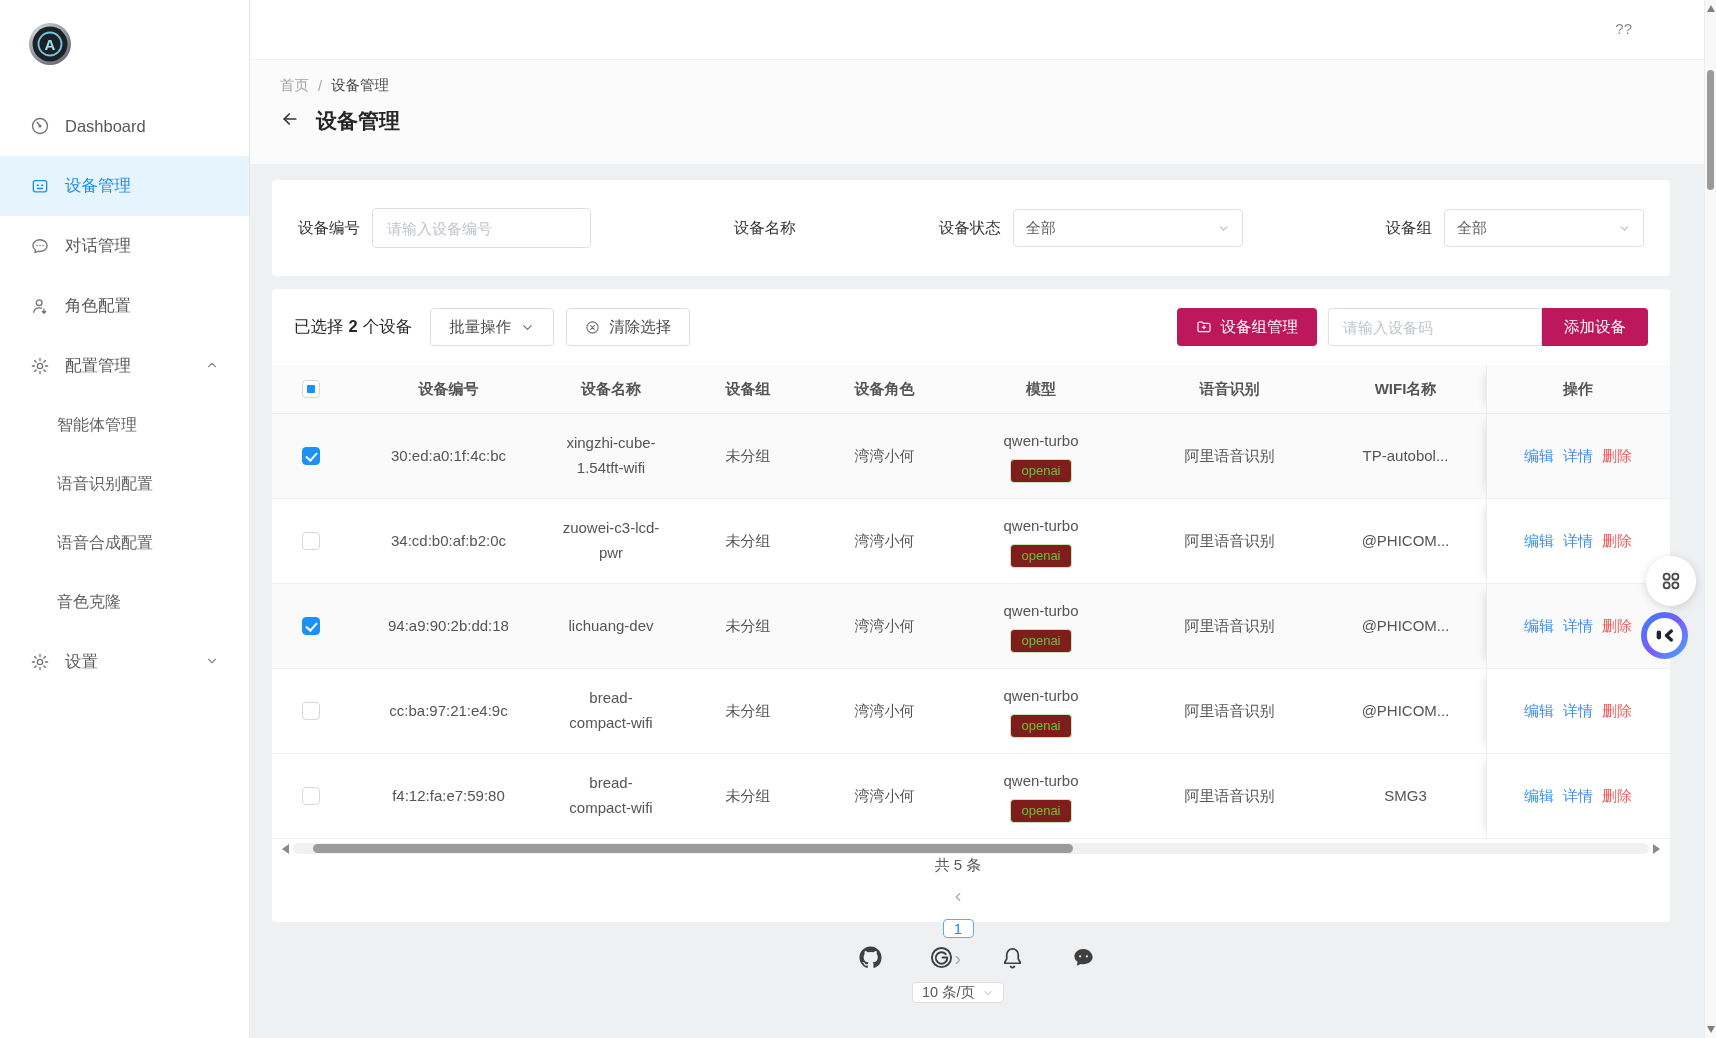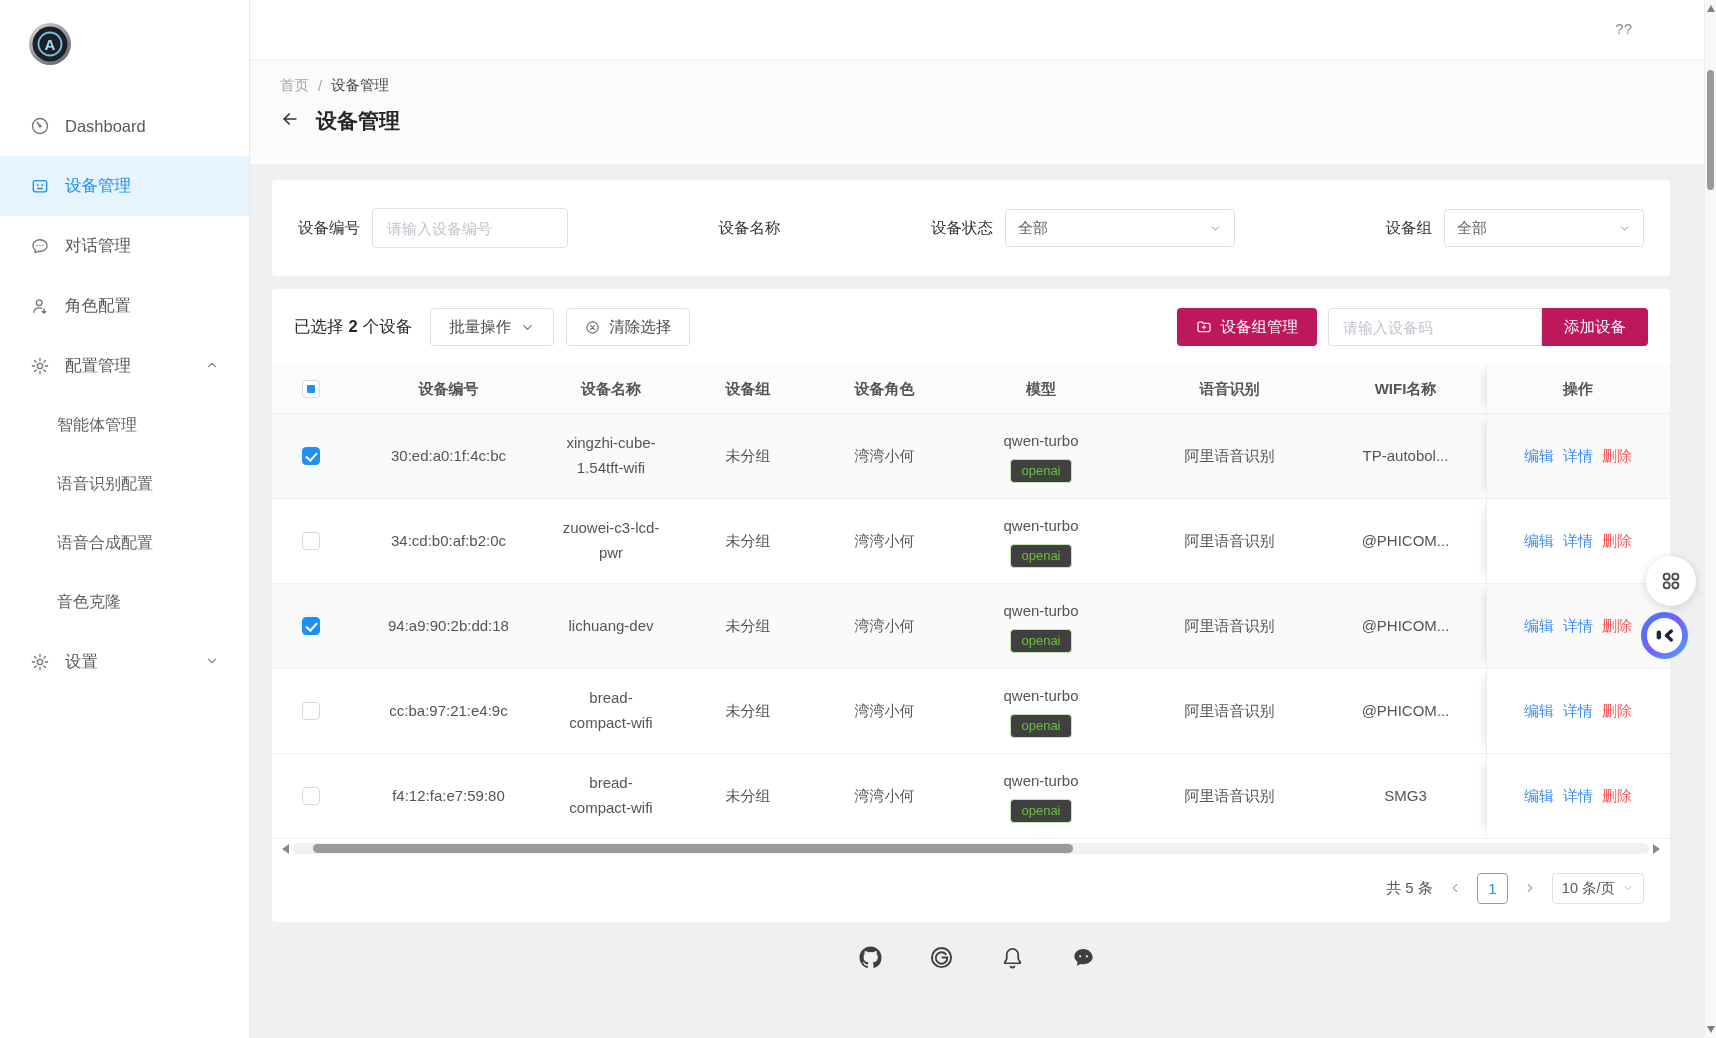--- a/index.html
+++ b/index.html
@@ -37,21 +37,21 @@
   .title-row .back svg { width:20px; height:20px; stroke:#333; fill:none; stroke-width:2; stroke-linecap:round; stroke-linejoin:round; cursor:pointer; }
   .page-title { font-size:21px; font-weight:bold; color:#262626; }
   .content { flex:1; background:#eef0f2; position:relative; overflow:hidden; }
   .card { background:#fff; border-radius:4px; margin:16px 34px 0 22px; }
   
   .filter-card { margin-top:16px; height:96px; display:flex; align-items:center; justify-content:space-between; padding:0 26px; }
   .fgroup { display:flex; align-items:center; gap:12px; }
   .flabel { font-size:15.5px; color:#333; white-space:nowrap; }
   .tinput { height:40px; border:1px solid #dcdfe6; border-radius:4px; padding:0 14px; font-size:15px; color:#606266; outline:none; font-family:inherit; background:#fff; }
   .tinput::placeholder { color:#c0c4cc; }
-  .w225 { width:196px; } .w228 { width:228px; }
+  .w225 { width:219px; } .w228 { width:228px; }
   .fselect { height:38px; border:1px solid #dcdfe6; border-radius:4px; padding:0 12px; display:flex; align-items:center; justify-content:space-between; font-size:15px; color:#606266; cursor:pointer; background:#fff; }
   .w230 { width:230px; } .w200 { width:200px; }
   .fselect svg { width:13px; height:13px; stroke:#b6bac1; fill:none; stroke-width:2; stroke-linecap:round; stroke-linejoin:round; }
   
   .table-card { margin-top:13px; padding-bottom:2px; }
   .toolbar { padding:19px 22px; display:flex; align-items:center; }
   .sel-info { font-size:16.5px; color:#262626; margin-right:18px; white-space:nowrap; }
   .sel-info b { font-weight:bold; margin:0 5px; }
   .btn { height:38px; border:1px solid #dcdfe6; border-radius:4px; background:#fff; padding:0 18px; font-size:15.5px; color:#4d4d4d; display:inline-flex; align-items:center; gap:9px; cursor:pointer; font-family:inherit; }
   .btn svg { width:15px; height:15px; stroke:#6b6b6b; fill:none; stroke-width:1.7; stroke-linecap:round; stroke-linejoin:round; }
@@ -66,37 +66,37 @@
   .thead, .trow { display:flex; align-items:stretch; }
   .thead { height:49px; background:#fbfbfb; border-bottom:1px solid #ededed; font-size:15.5px; font-weight:bold; color:#4a4a4a; }
   .cell { display:flex; align-items:center; justify-content:center; text-align:center; padding:14px 8px; font-size:15px; color:#555; line-height:1.65; flex:none; }
   .thead .cell { padding:0 8px; }
   .c0{width:78px;} .c1{width:197px;} .c2{width:128px;} .c3{width:146px;} .c4{width:127px;} .c5{width:186px;} .c6{width:191px;} .c7{width:161px;}
   .ops { width:183px; border-left:1px solid #ececec; box-shadow:-9px 0 8px -8px rgba(0,0,0,.12); background:inherit; }
   .trow { border-bottom:1px solid #f0f0f0; min-height:85px; background:#fff; }
   .trow.checked { background:#fafafa; }
   .nm { display:inline-block; max-width:100px; word-break:break-word; }
   .model-cell { flex-direction:column; gap:5px; }
-  .tag-green { display:inline-block; font-size:13px; color:#67c23a; background:#404040; border:1px solid #c5e6b3; border-radius:4px; padding:2px 10px; line-height:1.4; }
+  .tag-green { display:inline-block; font-size:13px; color:#67c23a; background:#7f1d1d; border:1px solid #c5e6b3; border-radius:4px; padding:2px 10px; line-height:1.4; }
   .lnk { font-size:15px; cursor:pointer; text-decoration:none; white-space:nowrap; }
   .lnk.blue { color:#3f8df5; } .lnk.red { color:#f5595b; }
   .ops .lnk + .lnk { margin-left:9px; }
   
   .cb { width:18px; height:18px; border:1.5px solid #d4d7dd; border-radius:4px; background:#fff; display:inline-block; position:relative; cursor:pointer; flex:none; }
   .cb.on { background:#1b90f5; border-color:#1b90f5; }
   .cb.on::after { content:""; position:absolute; left:5px; top:1.5px; width:5px; height:9px; border:solid #fff; border-width:0 2px 2px 0; transform:rotate(42deg); }
   .cb.ind::after { content:""; position:absolute; left:3.5px; top:3.5px; width:8px; height:8px; background:#1b90f5; border-radius:1px; }
   
   .hscroll { height:15px; margin:2px 10px 0 10px; display:flex; align-items:center; }
   .hscroll .la { width:0; height:0; border-top:5px solid transparent; border-bottom:5px solid transparent; border-right:7px solid #8a8a8a; cursor:pointer; }
   .hscroll .ra { width:0; height:0; border-top:5px solid transparent; border-bottom:5px solid transparent; border-left:7px solid #8a8a8a; cursor:pointer; }
   .hscroll .track { flex:1; height:11px; margin:0 4px; background:#f1f1f1; border-radius:6px; position:relative; }
   .hscroll .hthumb { position:absolute; left:1.5%; top:1px; width:56%; height:9px; background:#9b9b9b; border-radius:5px; cursor:grab; }
   
-  .pagination { height:64px; display:flex; align-items:center; justify-content:flex-end; padding-right:26px; gap:15px; font-size:15px; color:#595959; }
+  .pagination { height:64px; display:flex; align-items:center; padding-right:26px; gap:15px; font-size:15px; color:#595959;flex-direction:column; }
   .pg-arrow svg { width:14px; height:14px; stroke:#a9a9a9; fill:none; stroke-width:2; stroke-linecap:round; stroke-linejoin:round; cursor:pointer; display:block; }
   .pg-cur { width:31px; height:31px; border:1px solid #5ca9f5; border-radius:4px; color:#1b8cf2; display:flex; align-items:center; justify-content:center; font-size:15px; cursor:pointer; background:#fff; }
   .pg-size { height:31px; border:1px solid #dcdfe6; border-radius:4px; padding:0 9px; display:flex; align-items:center; gap:7px; font-size:14.5px; color:#595959; cursor:pointer; background:#fff; }
   .pg-size svg { width:12px; height:12px; stroke:#b6bac1; fill:none; stroke-width:2; stroke-linecap:round; stroke-linejoin:round; }
   
   .footer { margin-top:24px; text-align:center; }
   .footer .icons { display:flex; justify-content:center; gap:48px; }
   .footer .icons svg { width:23px; height:23px; cursor:pointer; }
   .footer .copy { margin-top:11px; font-size:15px; color:#5a5a5a; }
   

